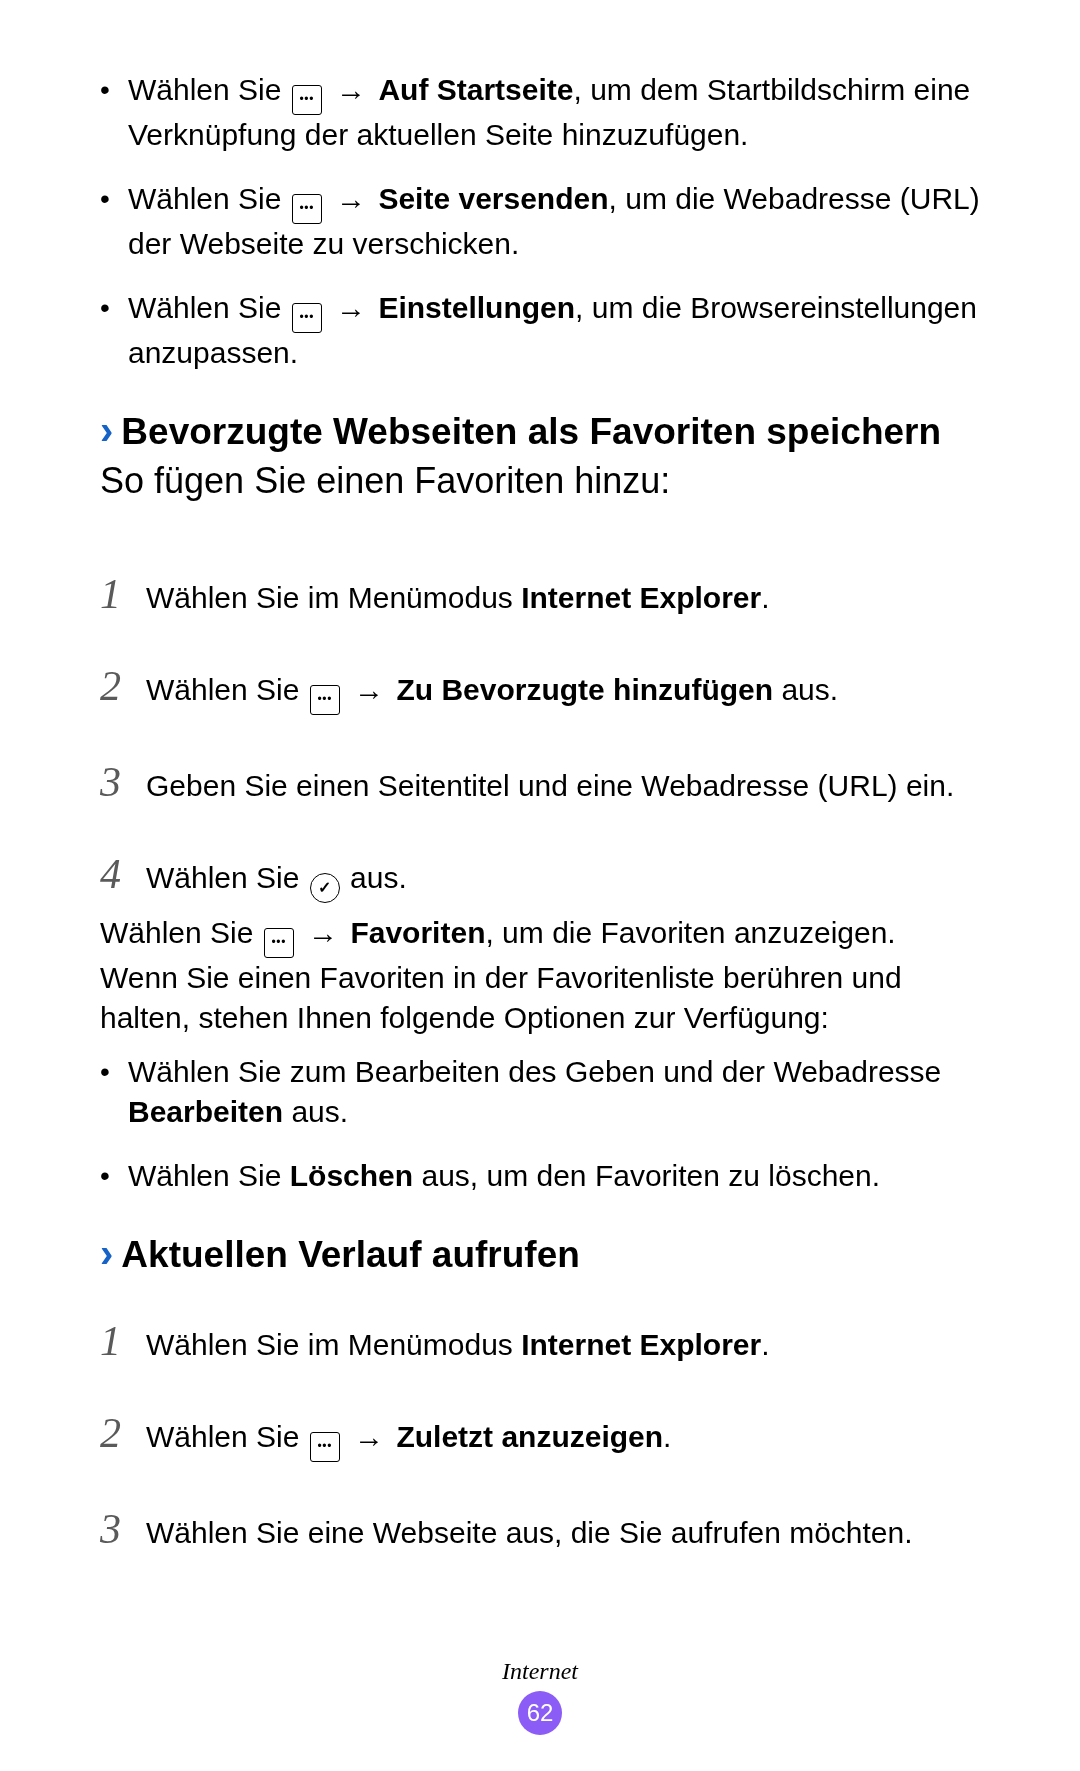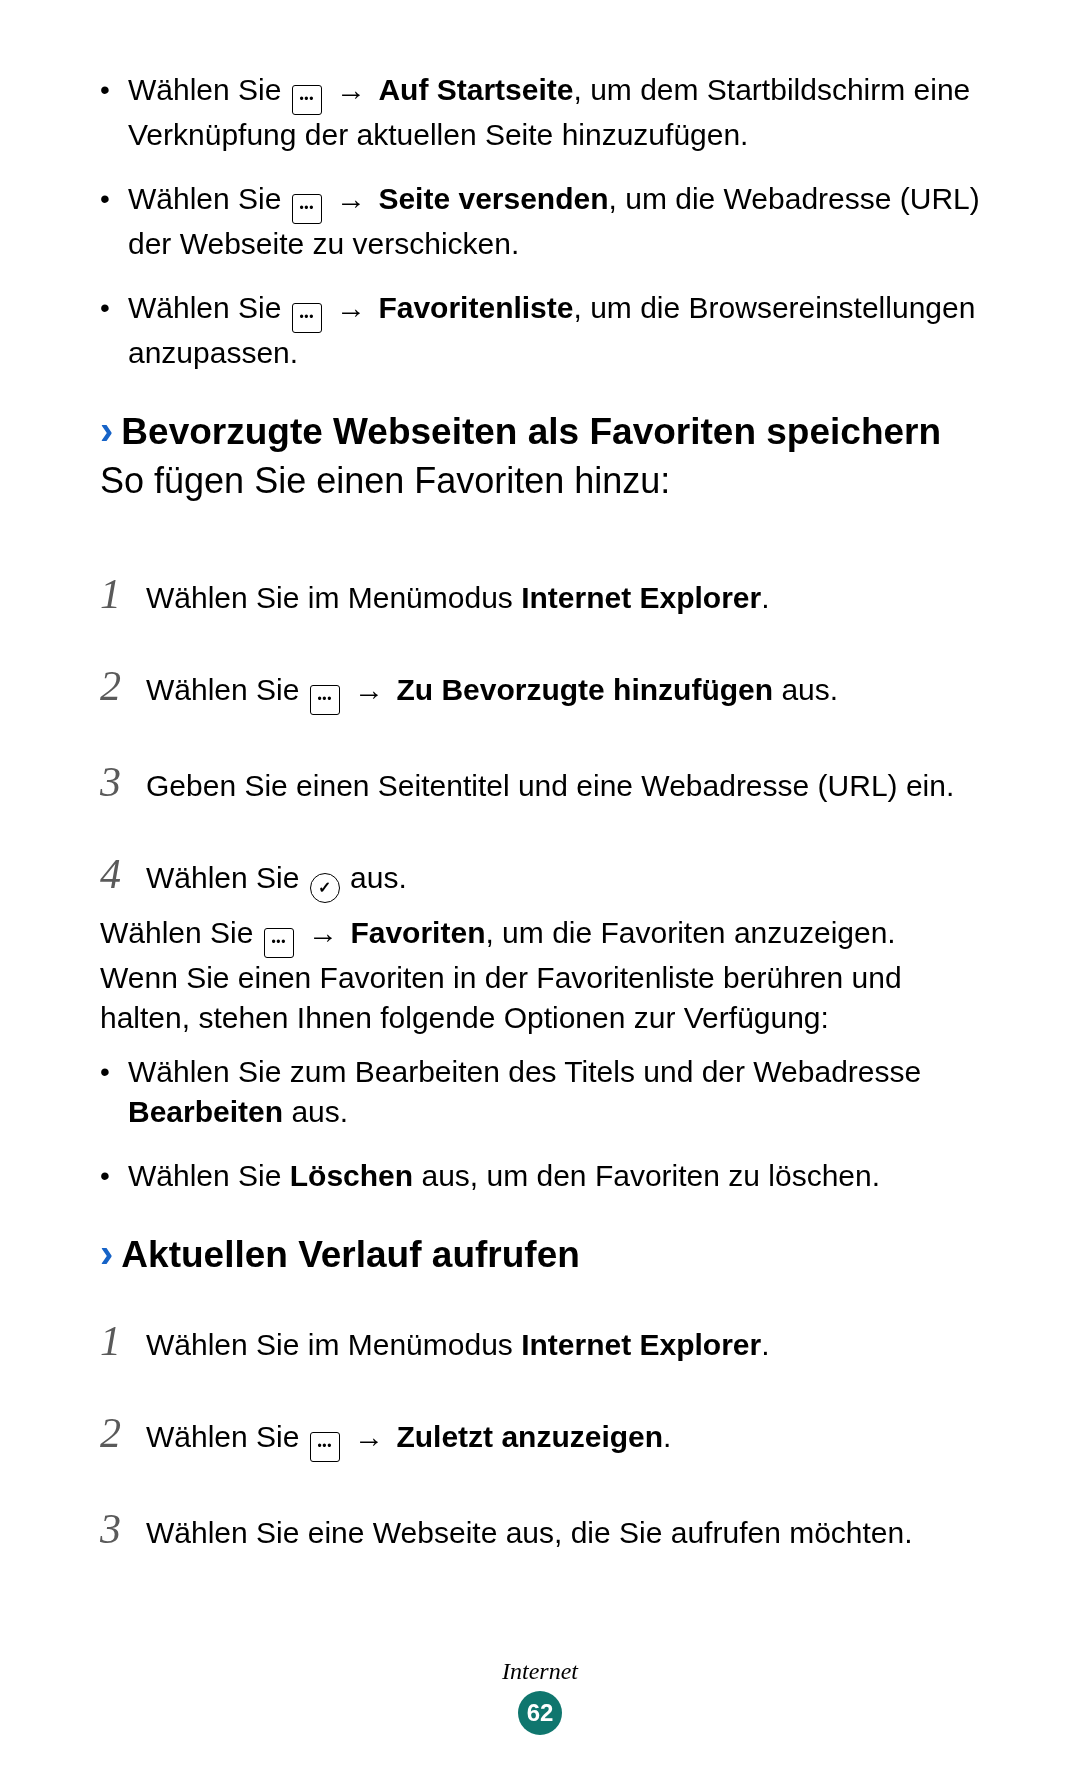--- a/index.html
+++ b/index.html
@@ -147,43 +147,43 @@
     font-style: italic;
     font-size: 24px;
     color: #000;
     margin-bottom: 6px;
     font-family: "Times New Roman", Georgia, serif;
   }
   .footer-num {
     display: inline-flex;
     width: 44px;
     height: 44px;
-    background: #0f766e;
+    background: #8b5cf6;
     border-radius: 50%;
     align-items: center;
     justify-content: center;
     color: #fff;
     font-size: 24px;
-    font-weight: 700;
+    font-weight: 400;
   }
 </style>
 </head>
 <body>
 
 <div class="page">
 
   <ul class="bullet-list">
     <li class="bullet-item">
       <span>Wählen Sie </span><span class="icon-menu"></span><span class="arrow"> → </span><span class="bold">Auf Startseite</span><span>, um dem Startbildschirm eine Verknüpfung der aktuellen Seite hinzuzufügen.</span>
     </li>
     <li class="bullet-item">
       <span>Wählen Sie </span><span class="icon-menu"></span><span class="arrow"> → </span><span class="bold">Seite versenden</span><span>, um die Webadresse (URL) der Webseite zu verschicken.</span>
     </li>
     <li class="bullet-item">
-      <span>Wählen Sie </span><span class="icon-menu"></span><span class="arrow"> → </span><span class="bold">Favoritenliste</span><span>, um die Browsereinstellungen anzupassen.</span>
+      <span>Wählen Sie </span><span class="icon-menu"></span><span class="arrow"> → </span><span class="bold">Einstellungen</span><span>, um die Browsereinstellungen anzupassen.</span>
     </li>
   </ul>
 
   <h2 class="heading">
     <span class="chev">›</span>
     <span>Bevorzugte Webseiten als Favoriten speichern</span>
   </h2>
   <p class="intro">So fügen Sie einen Favoriten hinzu:</p>
 
   <ol class="num-list">
@@ -204,21 +204,21 @@
       <span class="txt"><span>Wählen Sie </span><span class="icon-check"></span><span> aus.</span></span>
     </li>
   </ol>
 
   <p class="para">
     <span>Wählen Sie </span><span class="icon-menu"></span><span class="arrow"> → </span><span class="bold">Favoriten</span><span>, um die Favoriten anzuzeigen. Wenn Sie einen Favoriten in der Favoritenliste berühren und halten, stehen Ihnen folgende Optionen zur Verfügung:</span>
   </p>
 
   <ul class="bullet-list">
     <li class="bullet-item">
-      <span>Wählen Sie zum Bearbeiten des Titels und der Webadresse </span><span class="bold">Bearbeiten</span><span> aus.</span>
+      <span>Wählen Sie zum Bearbeiten des Geben und der Webadresse </span><span class="bold">Bearbeiten</span><span> aus.</span>
     </li>
     <li class="bullet-item">
       <span>Wählen Sie </span><span class="bold">Löschen</span><span> aus, um den Favoriten zu löschen.</span>
     </li>
   </ul>
 
   <h2 class="heading">
     <span class="chev">›</span>
     <span>Aktuellen Verlauf aufrufen</span>
   </h2>

